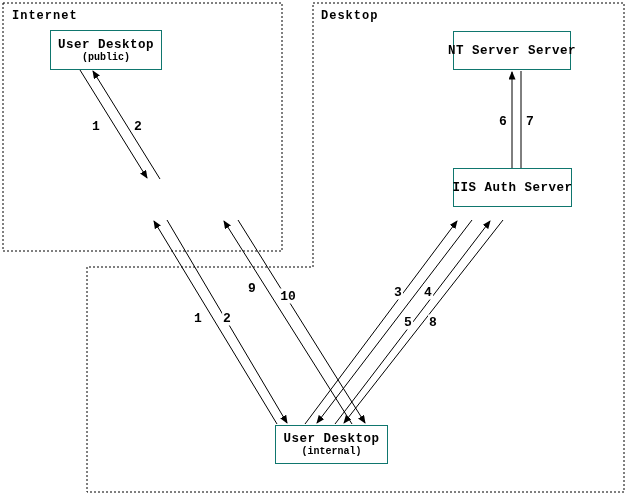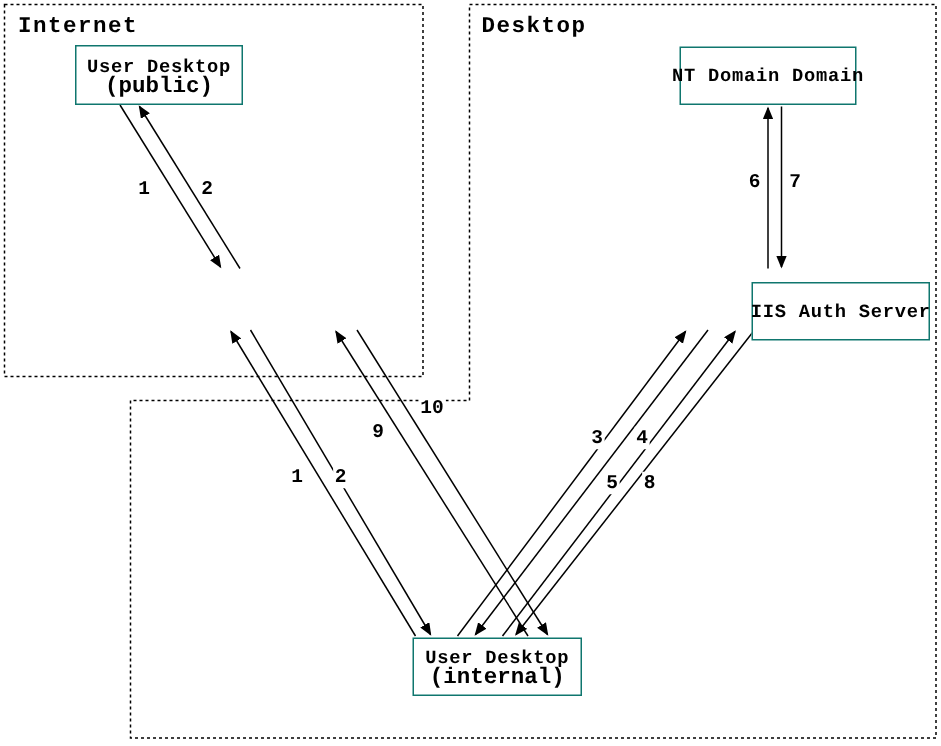--- a/index.html
+++ b/index.html
@@ -8,23 +8,23 @@
     font-family:"Liberation Mono","DejaVu Sans Mono",monospace;
     color:#000;overflow:hidden;
   }
   .stage svg{position:absolute;left:0;top:0;}
   .node{
     position:absolute;background:#ffffff;border:1px solid #0f766e;
     display:flex;flex-direction:column;align-items:center;justify-content:center;
     text-align:center;z-index:3;box-sizing:border-box;
   }
   .node .title{font-size:12.5px;font-weight:bold;letter-spacing:0.5px;line-height:14px;white-space:nowrap;}
-  .node .subtitle{font-size:15px;font-weight:bold;line-height:11px;white-space:nowrap;}
+  .node .subtitle{font-size:10px;font-weight:bold;line-height:11px;white-space:nowrap;}
   .region-label{
-    position:absolute;font-size:15px;font-weight:bold;letter-spacing:1px;
+    position:absolute;font-size:12px;font-weight:bold;letter-spacing:1px;
     background:#ffffff;padding:0 2px;z-index:2;white-space:nowrap;
   }
   .edge-label{
     position:absolute;font-size:13px;font-weight:bold;z-index:4;
     transform:translate(-50%,-50%);background:#ffffff;padding:0 1px;white-space:nowrap;
   }
 </style>
 </head>
 <body>
 
@@ -62,40 +62,40 @@
   <span class="region-label" style="left:10px;top:9px;">Internet</span>
   <span class="region-label" style="left:319px;top:9px;">Desktop</span>
 
   <div class="node" style="left:50px;top:30px;width:112px;height:40px;">
     <span class="title">User Desktop</span>
     <span class="subtitle">(public)</span>
   </div>
 
 
   <div class="node" style="left:453px;top:31px;width:118px;height:39px;">
-    <span class="title">NT Domain Domain</span>
+    <span class="title">NT Server Server</span>
   </div>
 
-  <div class="node" style="left:453px;top:188px;width:119px;height:39px;margin-left:48px;">
+  <div class="node" style="left:453px;top:168px;width:119px;height:39px;">
     <span class="title">IIS Auth Server</span>
   </div>
 
   <div class="node" style="left:275px;top:425px;width:113px;height:39px;">
     <span class="title">User Desktop</span>
     <span class="subtitle">(internal)</span>
   </div>
 
   <span class="edge-label" style="left:96px;top:126px;">1</span>
   <span class="edge-label" style="left:138px;top:126px;">2</span>
 
   <span class="edge-label" style="left:503px;top:121px;">6</span>
   <span class="edge-label" style="left:530px;top:121px;">7</span>
 
   <span class="edge-label" style="left:252px;top:288px;">9</span>
-  <span class="edge-label" style="left:288px;top:272px;">10</span>
+  <span class="edge-label" style="left:288px;top:296px;">10</span>
 
   <span class="edge-label" style="left:198px;top:318px;">1</span>
   <span class="edge-label" style="left:227px;top:318px;">2</span>
 
   <span class="edge-label" style="left:398px;top:292px;">3</span>
   <span class="edge-label" style="left:428px;top:292px;">4</span>
   <span class="edge-label" style="left:408px;top:322px;">5</span>
   <span class="edge-label" style="left:433px;top:322px;">8</span>
 
 </div>

